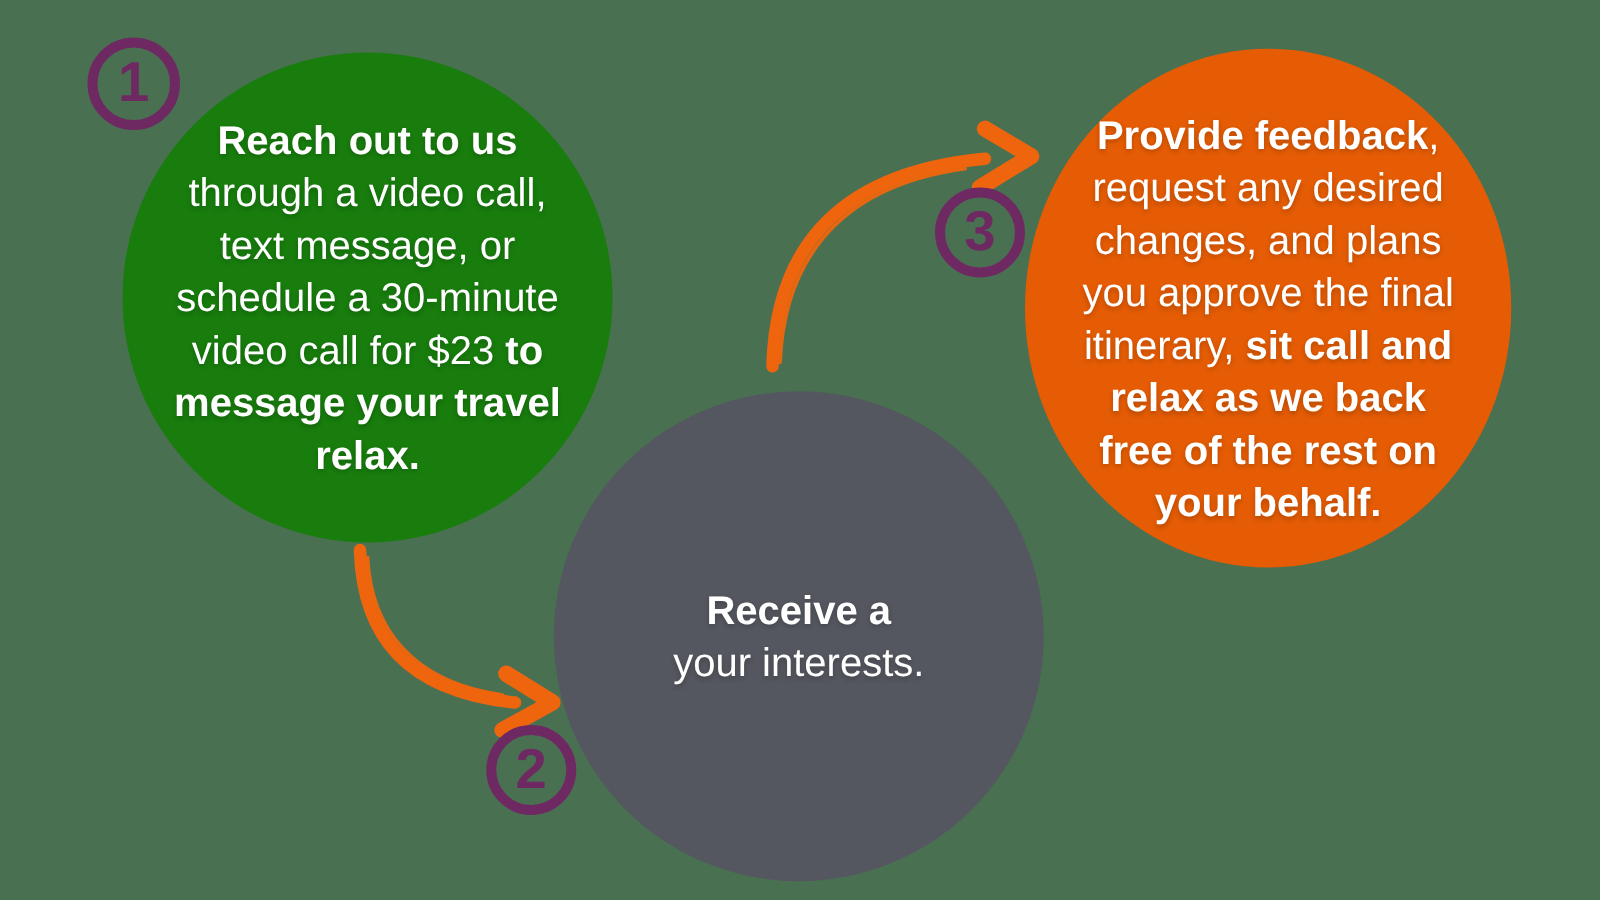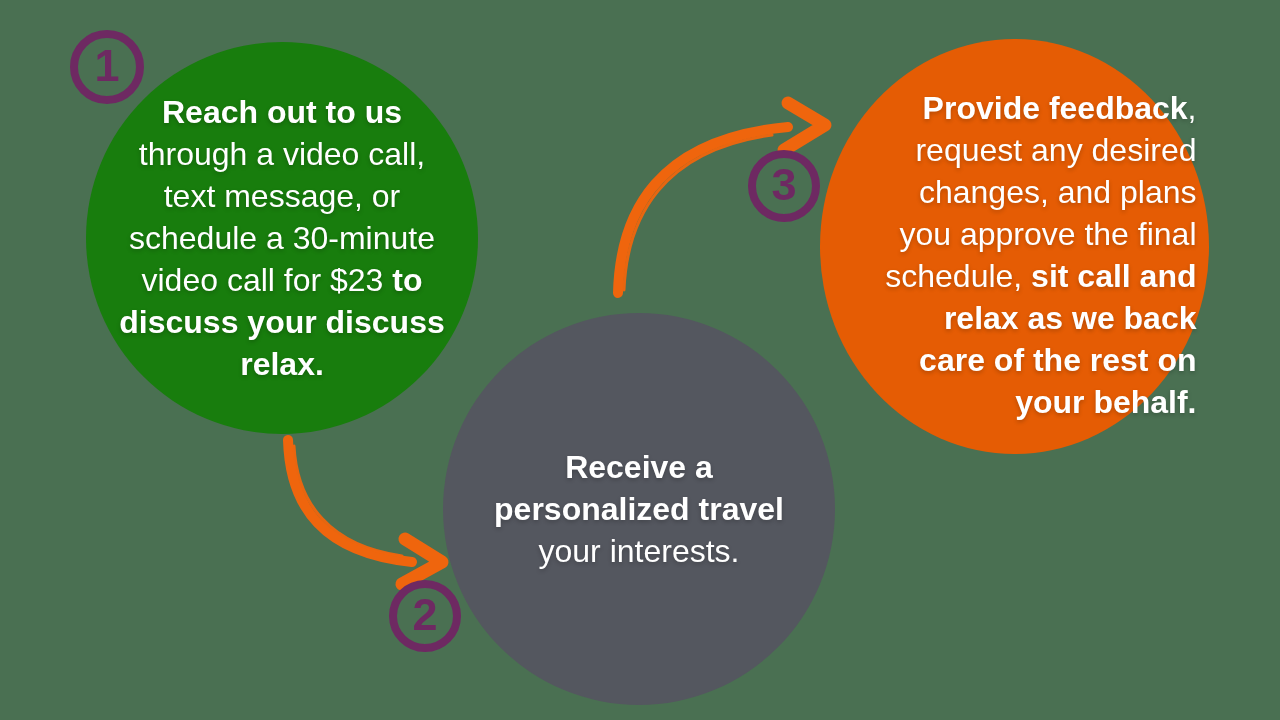--- a/index.html
+++ b/index.html
@@ -49,34 +49,34 @@
     stroke-linecap: round;
     stroke-linejoin: round;
   }
   .circle {
     position: absolute;
     border-radius: 50%;
     display: flex;
     align-items: center;
     justify-content: center;
   }
-  .circle-1 { left: 86px;  top: 42px;  width: 392px; height: 392px; background: var(--step1-circle); justify-content: center; }
+  .circle-1 { left: 98px;  top: 42px;  width: 392px; height: 392px; background: var(--step1-circle); justify-content: center; }
   .circle-2 { left: 443px; top: 313px; width: 392px; height: 392px; background: var(--step2-circle); }
   .circle-3 { left: 820px; top: 39px;  width: 389px; height: 415px; background: var(--step3-circle); }
   .copy {
     width: 364px;
     text-align: center;
     color: var(--text);
     font-size: 32px;
     line-height: 42px;
     font-weight: 400;
     text-shadow: 0 2px 4px rgba(0,0,0,.22);
   }
   .circle-2 .copy { margin-top: 0; }
-  .circle-3 .copy { margin-top: 16px; text-align: right; }
+  .circle-3 .copy { margin-top: 16px; }
   .copy .line { display: block; }
   .copy b { font-weight: 700; }
   .badge {
     position: absolute;
     border: 8px solid var(--badge);
     border-radius: 50%;
     color: var(--badge);
     display: flex;
     align-items: center;
     justify-content: center;
@@ -107,42 +107,41 @@
     </g>
   </svg>
 
   <div class="circle circle-1">
     <p class="copy">
       <span class="line"><b>Reach out to us</b></span>
       <span class="line"><span>through a video call,</span></span>
       <span class="line"><span>text message, or</span></span>
       <span class="line"><span>schedule a 30-minute</span></span>
       <span class="line"><span>video call for $23</span> <b>to</b></span>
-      <span class="line"><b>discuss your discuss</b></span>
+      <span class="line"><b>message your travel</b></span>
       <span class="line"><b>relax.</b></span>
     </p>
   </div>
 
   <div class="circle circle-2">
     <p class="copy">
       <span class="line"><b>Receive a</b></span>
-      <span class="line"><b>personalized travel</b></span>
       <span class="line"><span>your interests.</span></span>
     </p>
   </div>
 
   <div class="circle circle-3">
     <p class="copy">
       <span class="line"><b>Provide feedback</b><span>,</span></span>
       <span class="line"><span>request any desired</span></span>
       <span class="line"><span>changes, and plans</span></span>
       <span class="line"><span>you approve the final</span></span>
-      <span class="line"><span>schedule,</span> <b>sit call and</b></span>
+      <span class="line"><span>itinerary,</span> <b>sit call and</b></span>
       <span class="line"><b>relax as we back</b></span>
-      <span class="line"><b>care of the rest on</b></span>
+      <span class="line"><b>free of the rest on</b></span>
       <span class="line"><b>your behalf.</b></span>
     </p>
   </div>
 
   <div class="badge badge-1">
     <span>1</span>
   </div>
   <div class="badge badge-2">
     <span>2</span>
   </div>

